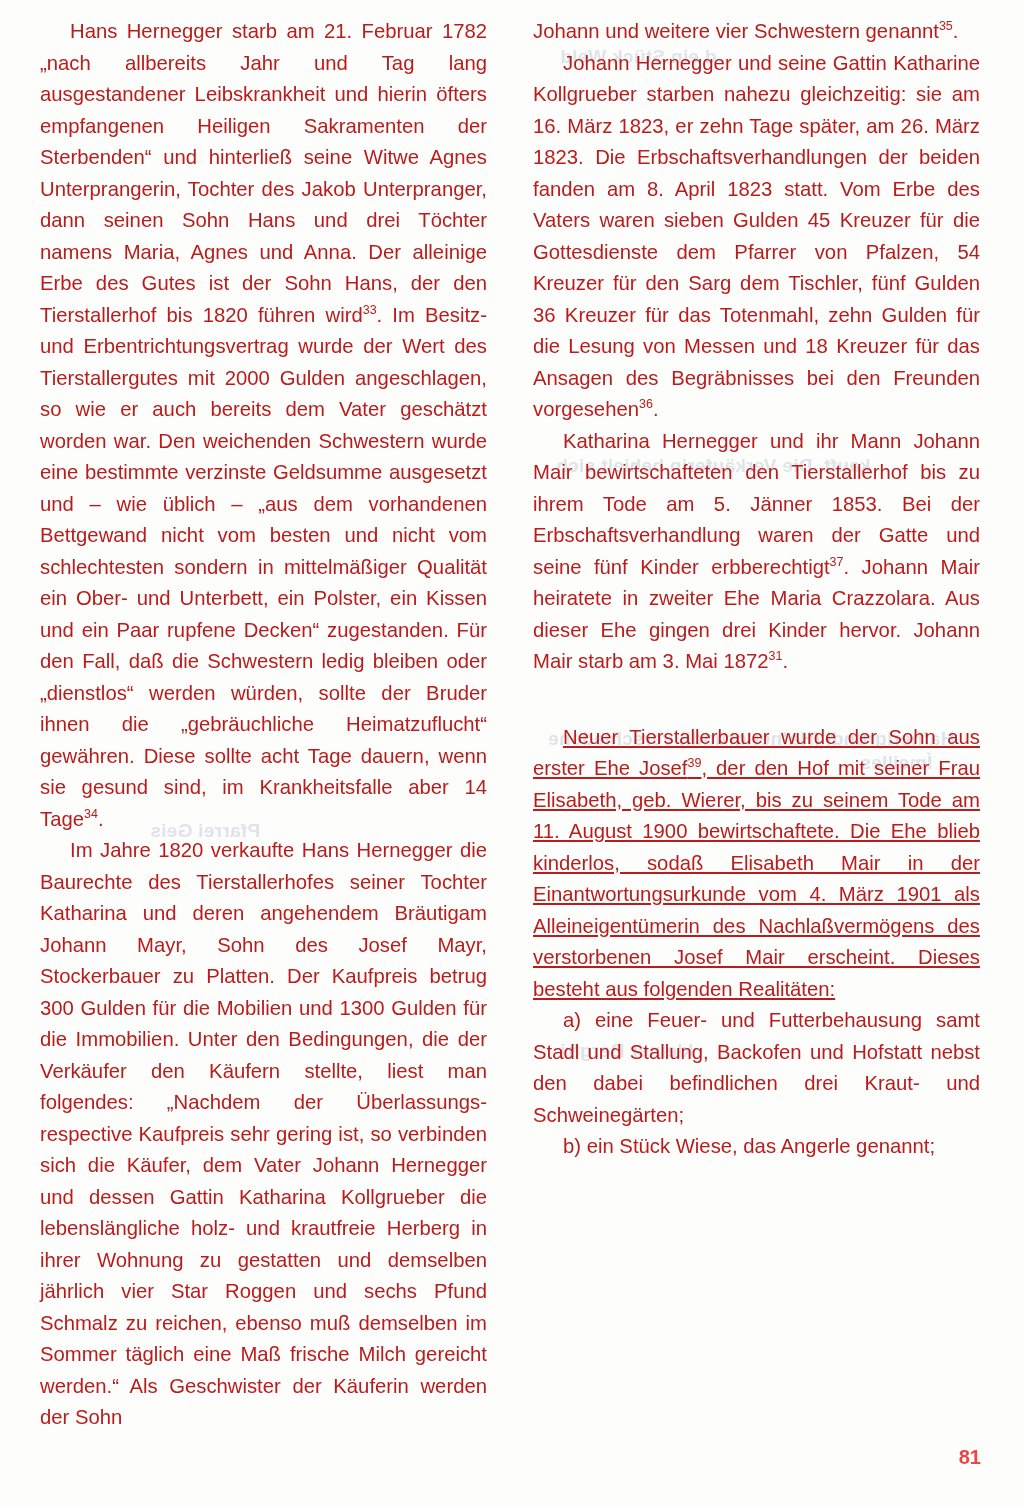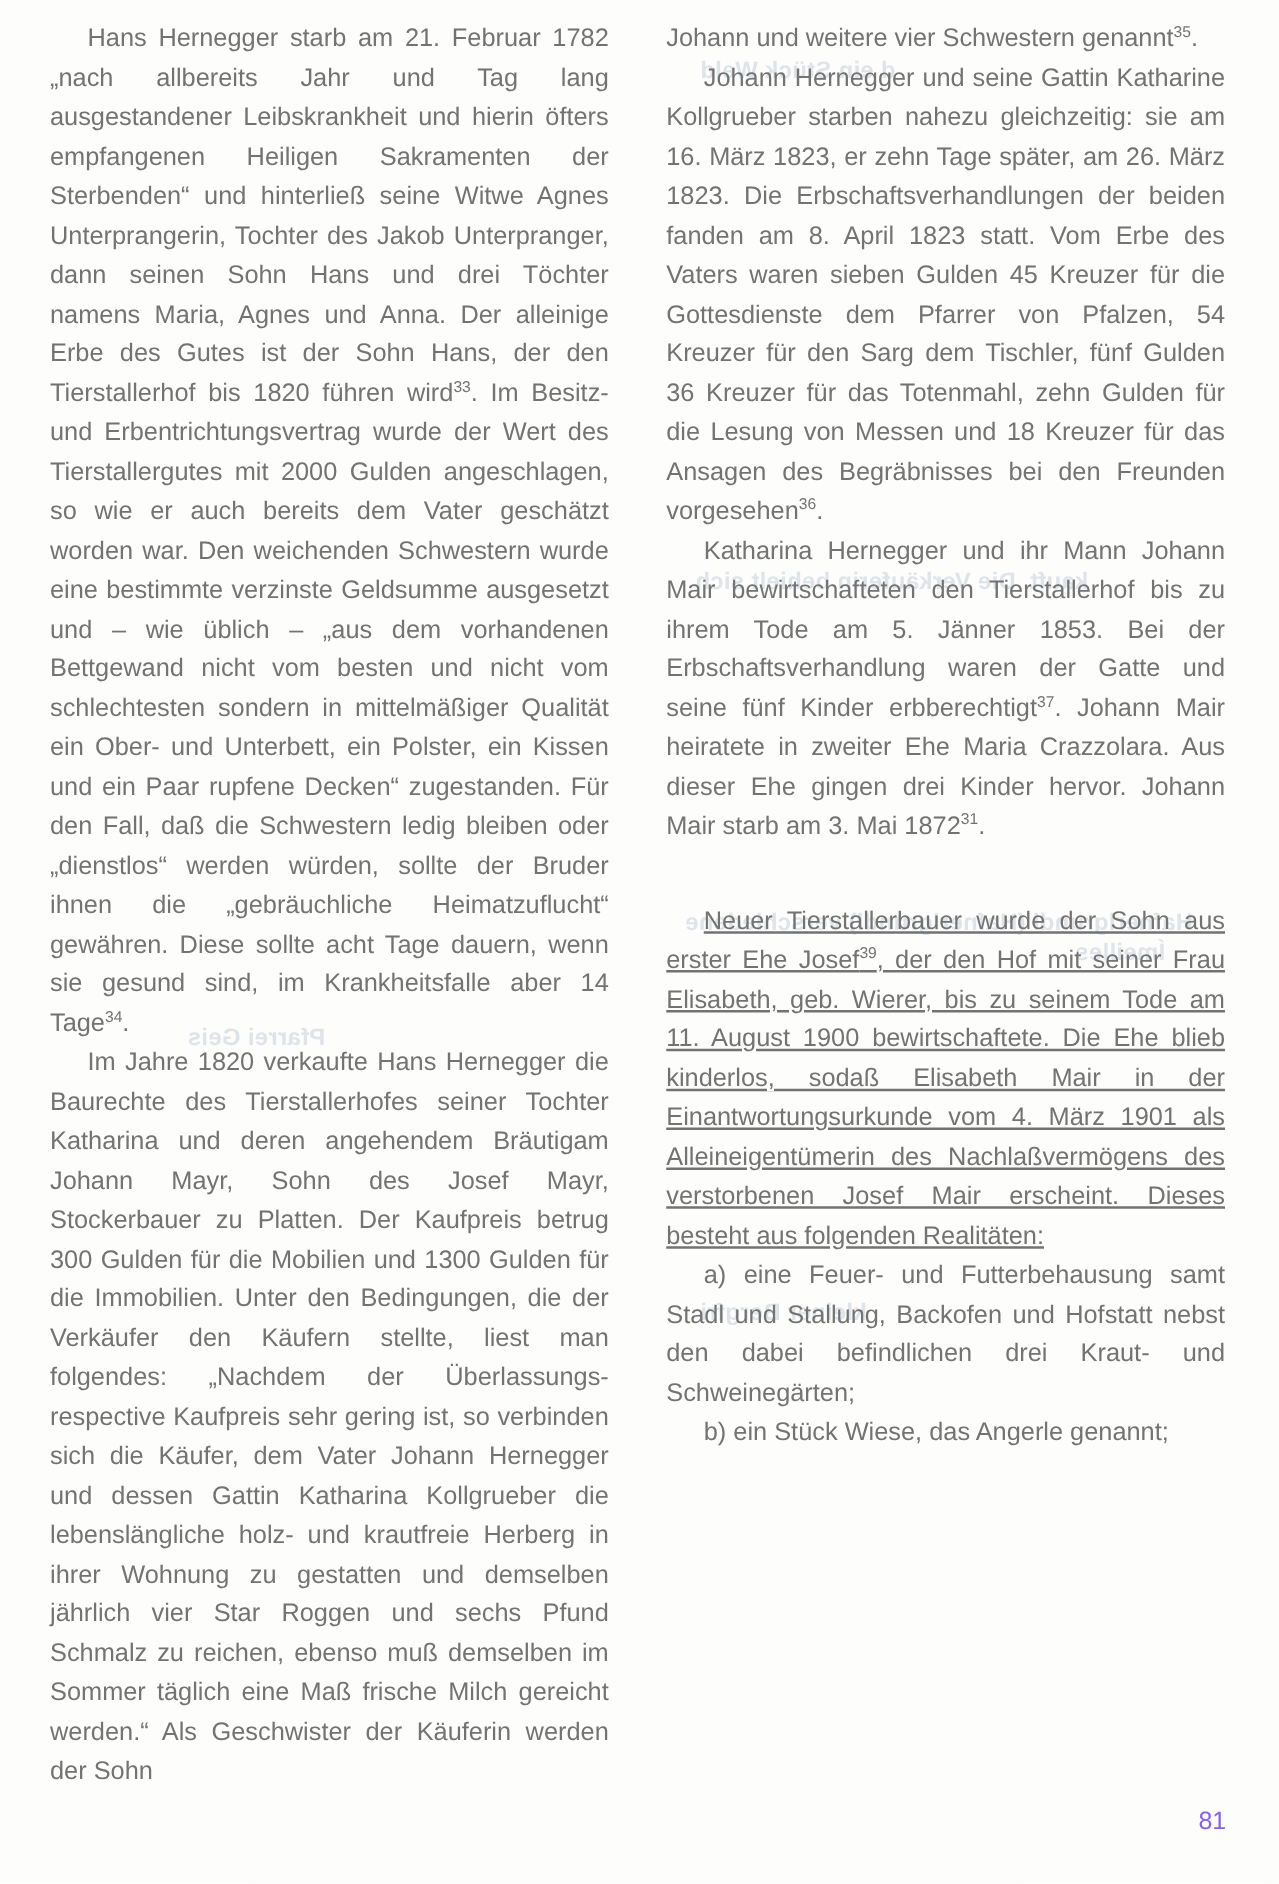--- a/index.html
+++ b/index.html
@@ -45,21 +45,21 @@
   }
   .col {
     position: absolute;
     top: 16px;
     width: 447px;
     font-size: 20.3px;
     line-height: 31.5px;
     text-align: justify;
     text-justify: inter-word;
     hyphens: manual;
-    color: #737373;
+    color: #b91c1c;
   }
   .col-left { left: 40px; }
   .col-right { left: 533px; }
   p {
     margin: 0;
   }
   p.indent {
     text-indent: 30px;
   }
   p.gap-before {
@@ -69,22 +69,22 @@
   sup {
     font-size: 12.5px;
     line-height: 0;
     vertical-align: super;
   }
   .folio {
     position: absolute;
     right: 42px;
     bottom: 38px;
     font-size: 20px;
-    font-weight: normal;
-    color: #8b5cf6;
+    font-weight: bold;
+    color: #ef4444;
   }
 </style>
 </head>
 <body>
 
 <div class="page">
 
   <div id="bleed-layer">
       <div class="bleed" style="left: 560px; top: 46px;">d ein Stück Weld</div>
       <div class="bleed" style="left: 556px; top: 455px;">kauft. Die Verkäuferin behielt sich</div>

